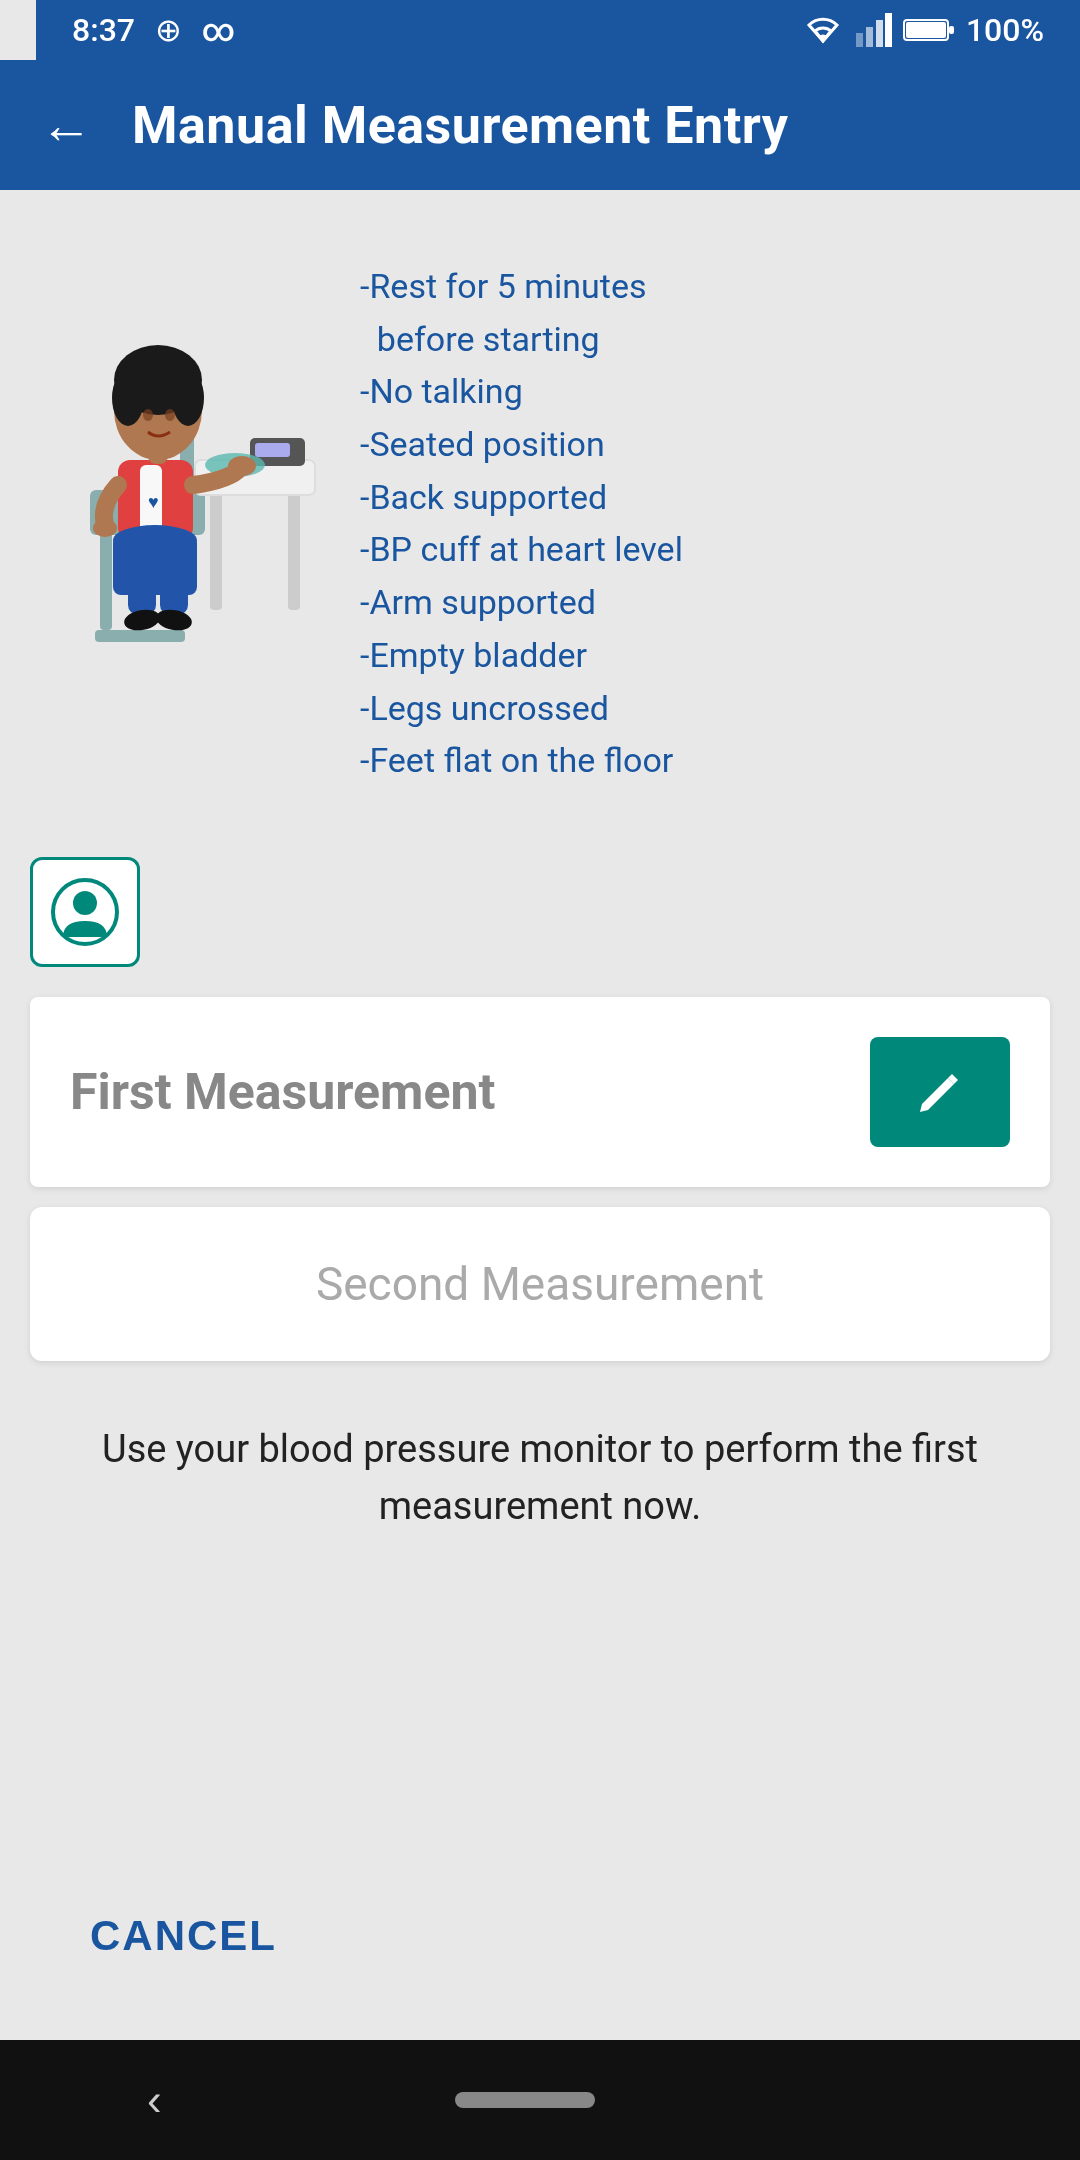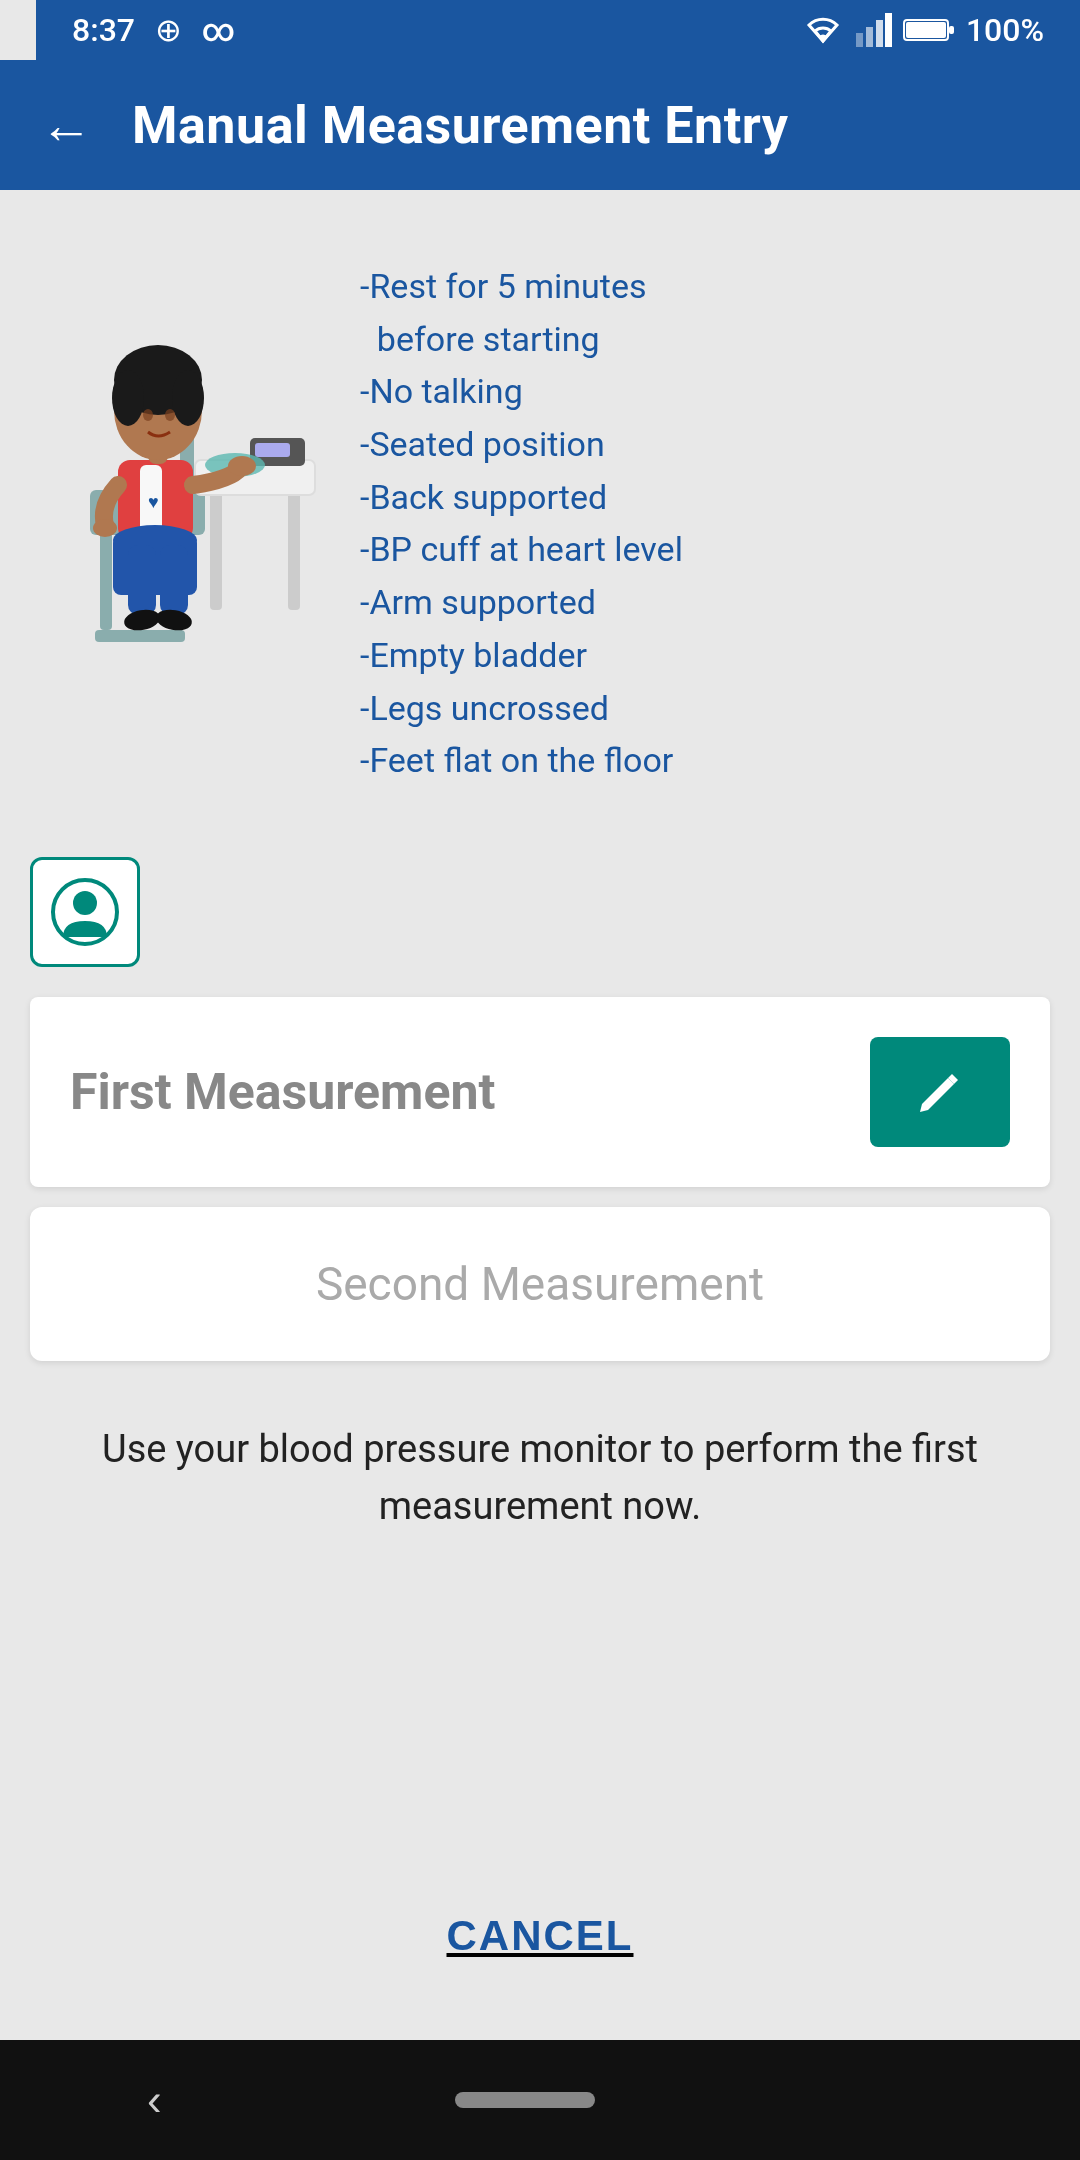--- a/index.html
+++ b/index.html
@@ -187,24 +187,23 @@
       text-align: center;
       font-size: 38px;
       color: #222;
       line-height: 1.5;
       padding: 30px 40px 50px 40px;
     }
 
     
     .cancel-area {
       display: flex;
-      justify-content: center;
+      justify-content: flex-start;
       padding: 20px 0 60px 0;
       margin-top: auto;
-      text-decoration: underline;
     }
 
     .cancel-button {
       background: none;
       border: none;
       color: #1a56a0;
       font-size: 42px;
       font-weight: 700;
       letter-spacing: 2px;
       cursor: pointer;

